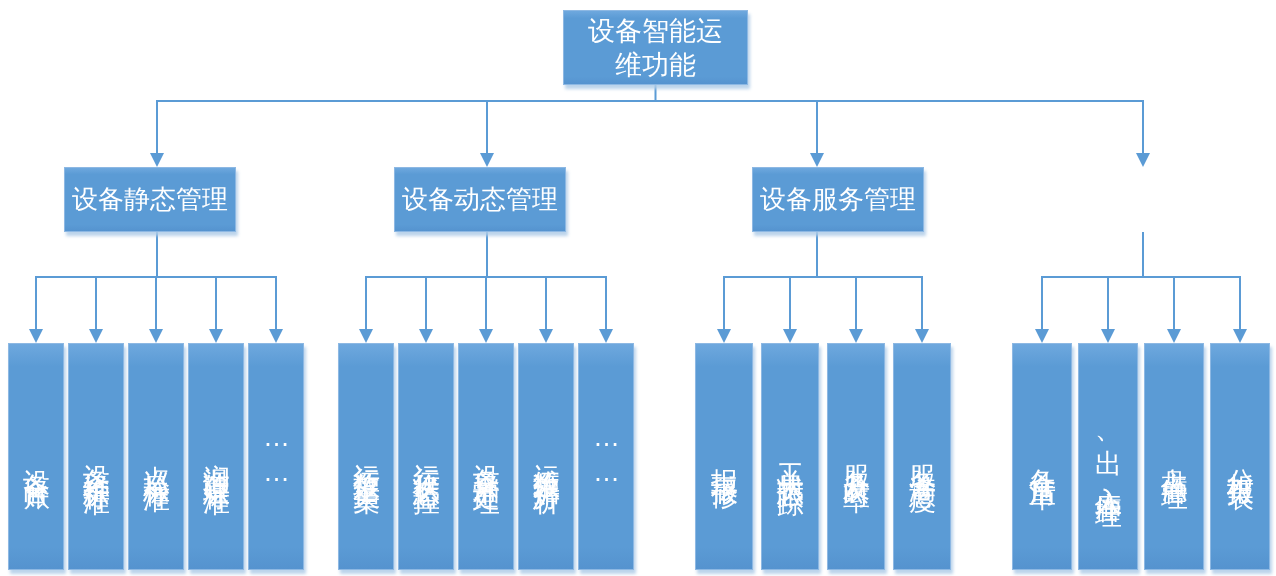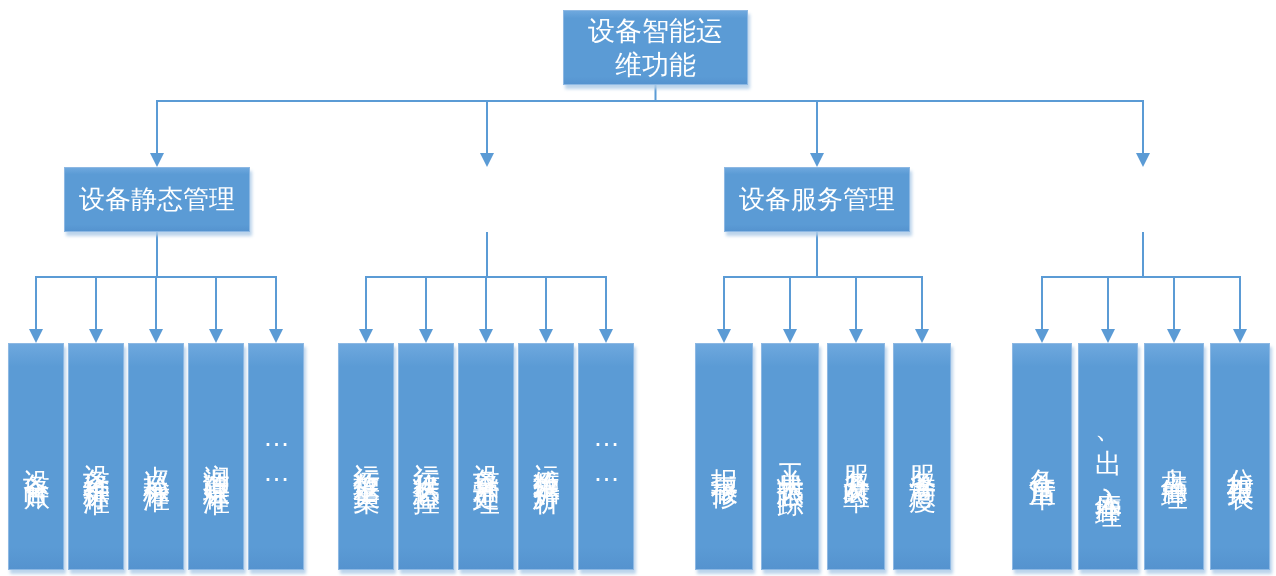--- a/index.html
+++ b/index.html
@@ -31,34 +31,34 @@
   }
   .root-node {
     left: 563px; top: 10px;
     width: 185px; height: 75px;
     font-size: 27px;
     line-height: 34px;
     padding: 0 15px;
   }
   .branch-node {
     top: 167px;
-    width: 186px; height: 65px;
+    width: 172px; height: 65px;
     font-size: 26px;
     white-space: nowrap;
   }
   .leaf-node {
     top: 343px;
     height: 227px;
     writing-mode: vertical-rl;
     text-orientation: upright;
     font-size: 27px;
     letter-spacing: 5px;
     line-height: 1;
   }
-  .b1 { left: 64px; }  .b2 { left: 394px; } .b3 { left: 724px; } .b4 { left: 1050px; }
+  .b1 { left: 64px; }  .b2 { left: 394px; } .b3 { left: 752px; } .b4 { left: 1050px; }
   .w56 { width: 56px; } .w58 { width: 58px; } .w60 { width: 60px; }
   .l10 { left: 8px; }    .l11 { left: 68px; }   .l12 { left: 128px; }  .l13 { left: 188px; }  .l14 { left: 248px; }
   .l20 { left: 338px; }  .l21 { left: 398px; }  .l22 { left: 458px; }  .l23 { left: 518px; }  .l24 { left: 578px; }
   .l30 { left: 695px; }  .l31 { left: 761px; }  .l32 { left: 827px; }  .l33 { left: 893px; }
   .l40 { left: 1012px; } .l41 { left: 1078px; } .l42 { left: 1144px; } .l43 { left: 1210px; }
 </style>
 </head>
 <body>
 
 <div class="canvas">
@@ -113,20 +113,21 @@
       <polygon points="1035,329 1049,329 1042,343"></polygon>
       <polygon points="1101,329 1115,329 1108,343"></polygon>
       <polygon points="1167,329 1181,329 1174,343"></polygon>
       <polygon points="1233,329 1247,329 1240,343"></polygon>
     </g>
   </svg>
 
   <div class="node root-node">设备智能运维功能</div>
 
   <div class="node branch-node b1">设备静态管理</div>
+  <div class="node branch-node b2">设备动态管理</div>
   <div class="node branch-node b3">设备服务管理</div>
 
   <div class="node leaf-node w56 l10">设备台账</div>
   <div class="node leaf-node w56 l11">设备维护标准</div>
   <div class="node leaf-node w56 l12">点巡检标准</div>
   <div class="node leaf-node w56 l13">润滑管理标准</div>
   <div class="node leaf-node w56 l14">……</div>
 
   <div class="node leaf-node w56 l20">运行数据采集</div>
   <div class="node leaf-node w56 l21">运行状态监控</div>

